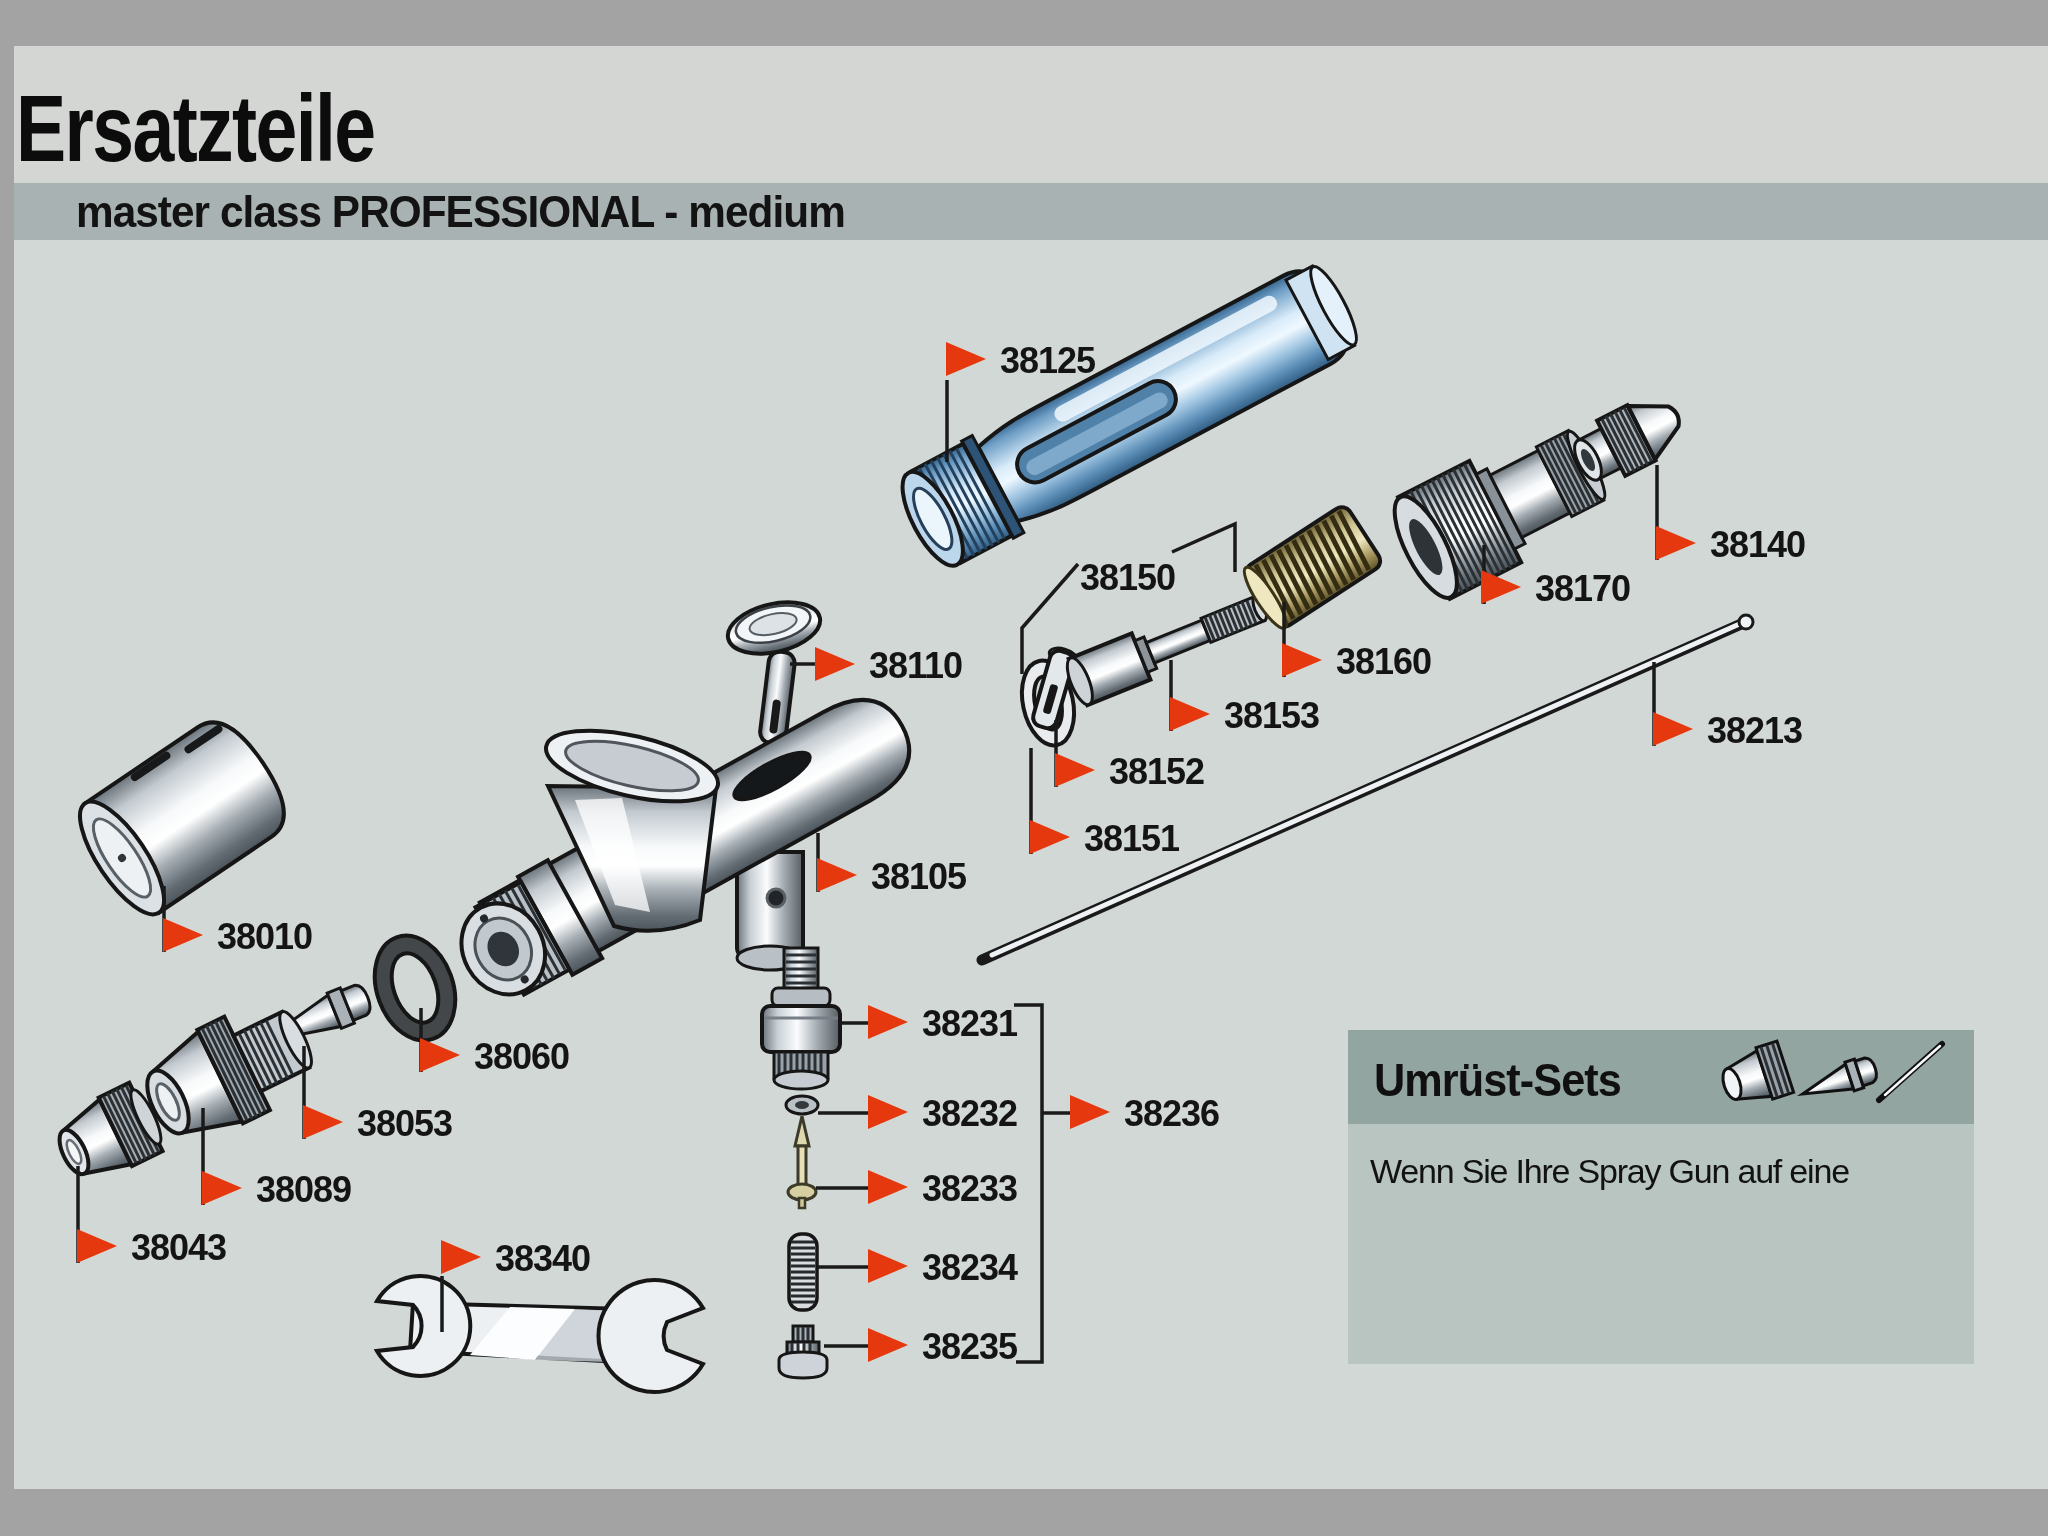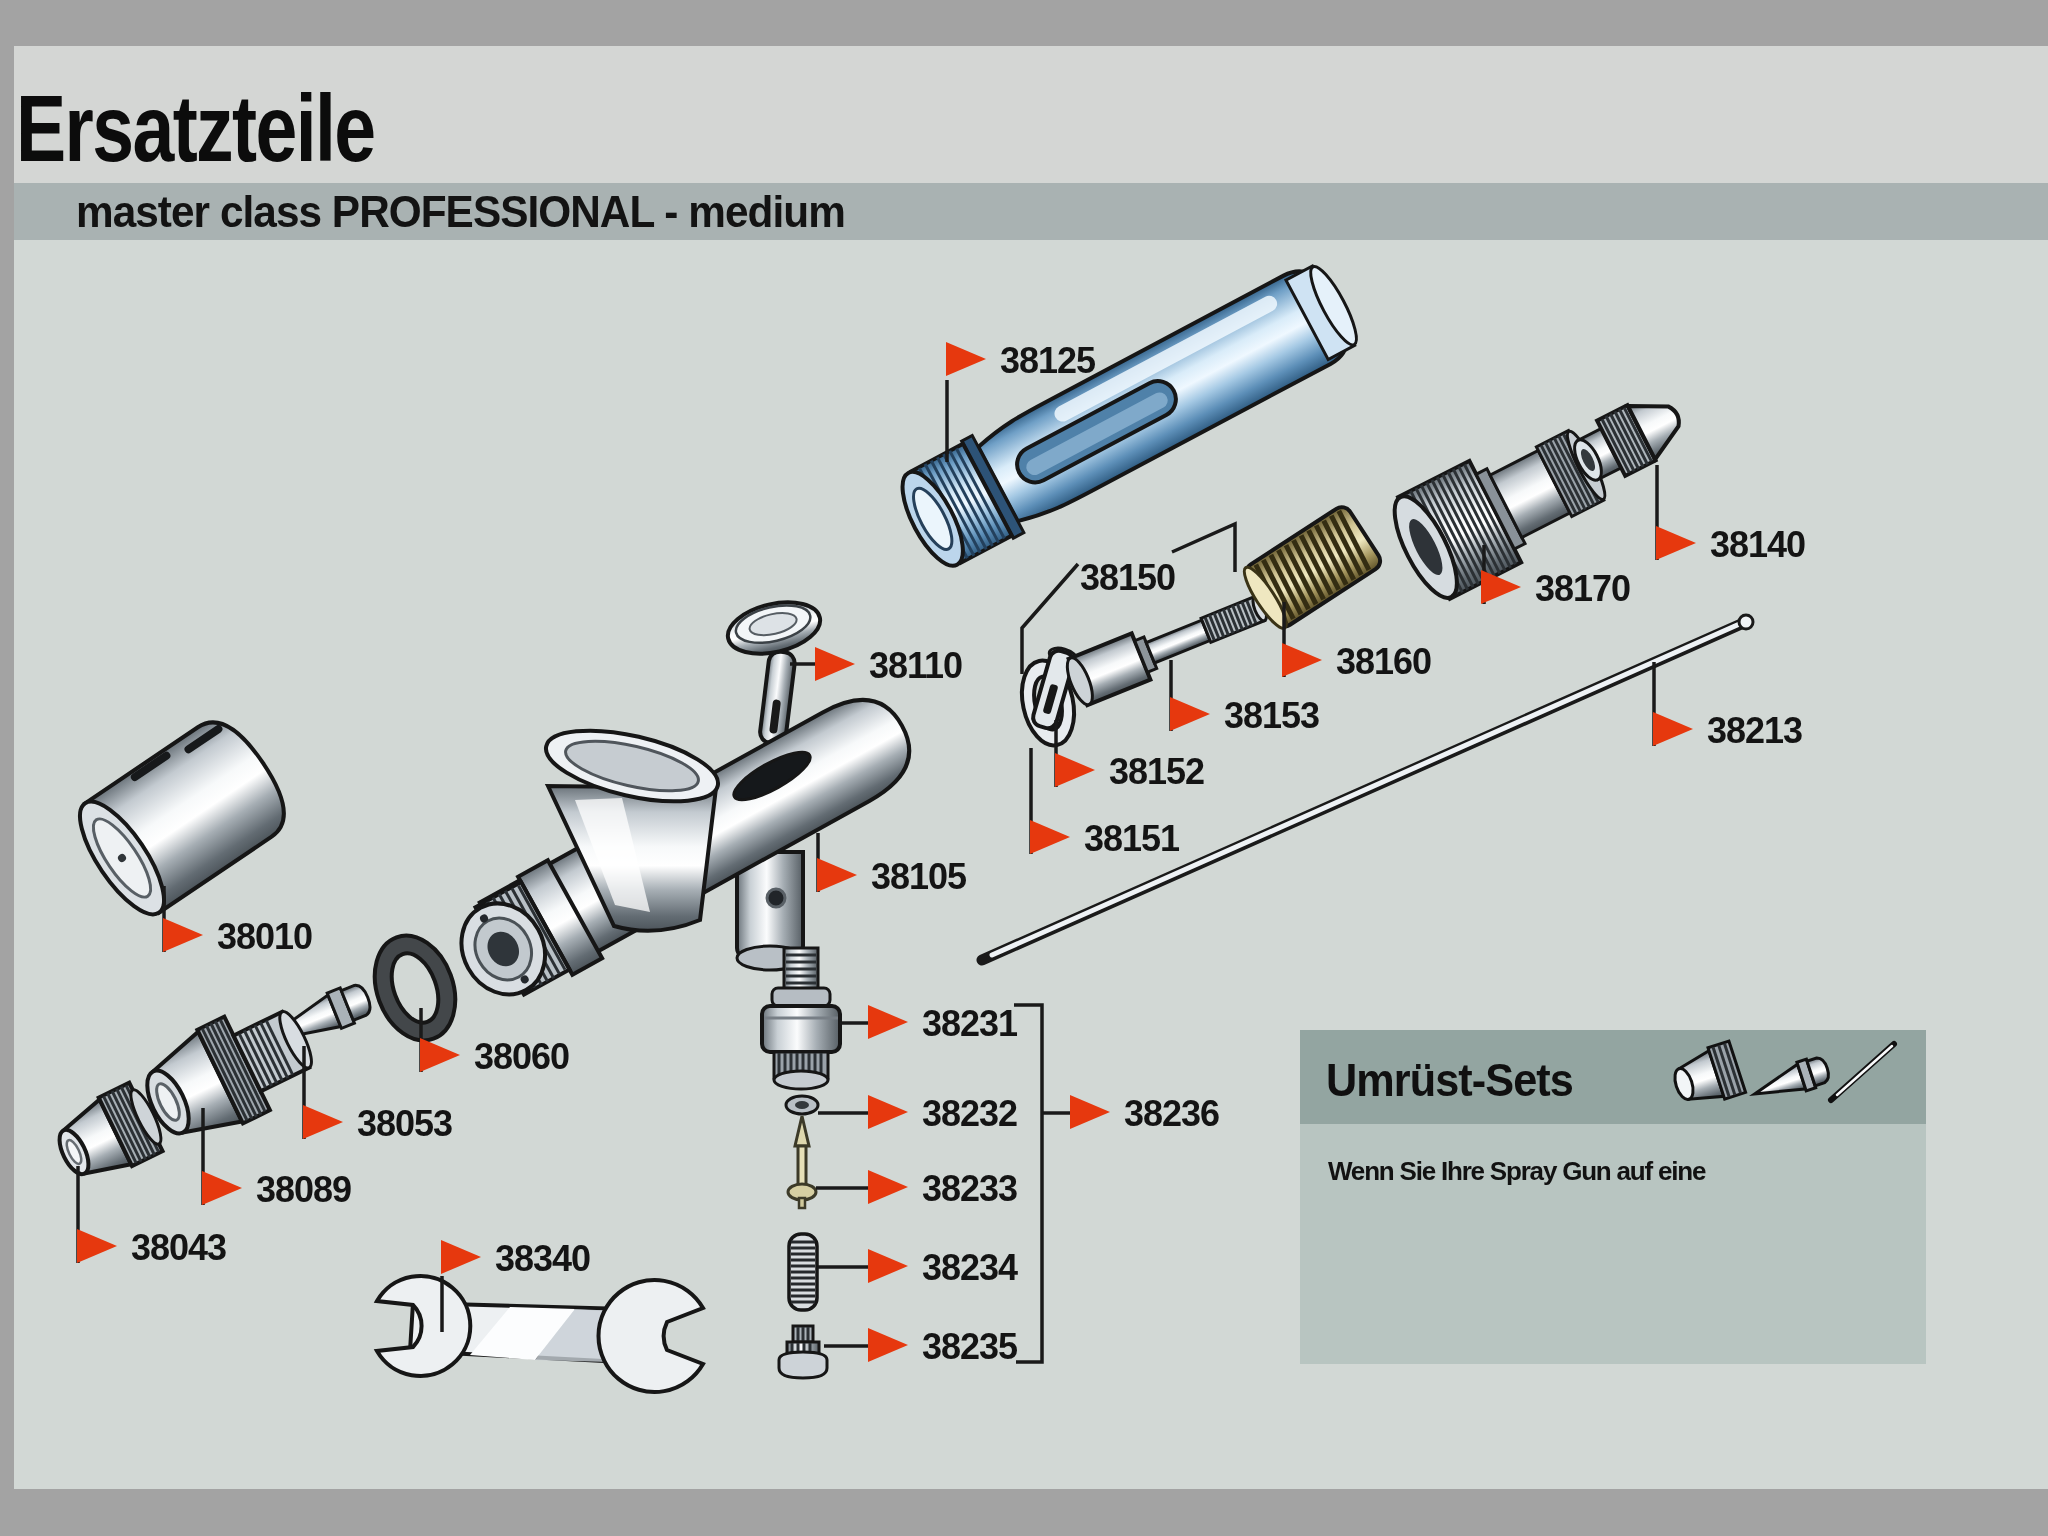--- a/index.html
+++ b/index.html
@@ -7,27 +7,27 @@
         font-family:"Liberation Sans",sans-serif;background:#a3a3a3;}
   .strip{position:absolute;z-index:0;}
   .strip-title{left:14px;top:46px;width:2034px;height:137px;background:#d4d6d4;}
   .strip-banner{left:14px;top:183px;width:2034px;height:57px;background:#a9b2b2;}
   .strip-main{left:14px;top:240px;width:2034px;height:1249px;background:#d2d8d5;}
   .page-title{position:absolute;left:16px;top:82px;z-index:3;font-size:94px;font-weight:700;
         color:#0c0c0c;line-height:1;letter-spacing:-2px;transform:scaleX(.80);transform-origin:0 0;white-space:nowrap;}
   .banner-text{position:absolute;left:76px;top:186px;z-index:3;font-size:45px;font-weight:700;
         color:#131313;line-height:52px;letter-spacing:-1px;transform:scaleX(.94);transform-origin:0 0;white-space:nowrap;}
   #diagram{position:absolute;left:0;top:0;z-index:2;}
-  .info-box{position:absolute;left:1300px;top:1030px;width:626px;height:296px;z-index:3;}
+  .info-box{position:absolute;left:1348px;top:1030px;width:626px;height:296px;z-index:3;}
   .info-header{position:relative;height:94px;background:#93a5a1;}
   .info-title{position:absolute;left:26px;top:22px;font-size:47px;font-weight:700;color:#101010;
         letter-spacing:-1px;transform:scaleX(.92);transform-origin:0 0;white-space:nowrap;}
   .info-icons{position:absolute;right:10px;top:4px;}
-  .info-body{height:240px;background:#b8c5c1;padding:26px 0 0 28px;box-sizing:border-box;
-        font-size:26px;font-weight:700;color:#121212;line-height:43px;letter-spacing:-1.2px;}
+  .info-body{height:240px;background:#b8c5c1;padding:26px 0 0 22px;box-sizing:border-box;
+        font-size:34px;font-weight:400;color:#121212;line-height:43px;letter-spacing:-1.2px;}
   .info-body div{white-space:nowrap;}
   .flag{fill:#e6380e;}
   .part-label{font-family:"Liberation Sans",sans-serif;font-size:36px;font-weight:700;
         letter-spacing:-1px;fill:#141414;}
   .ld{stroke:#1a1a1a;stroke-width:3.5;fill:none;}
   .ol{stroke:#161616;stroke-width:4;}
   .ol3{stroke:#161616;stroke-width:3;}
   .tl{stroke:#2b3034;stroke-width:3;}
   .tlb{stroke:#23405c;stroke-width:3;}
 </style>

